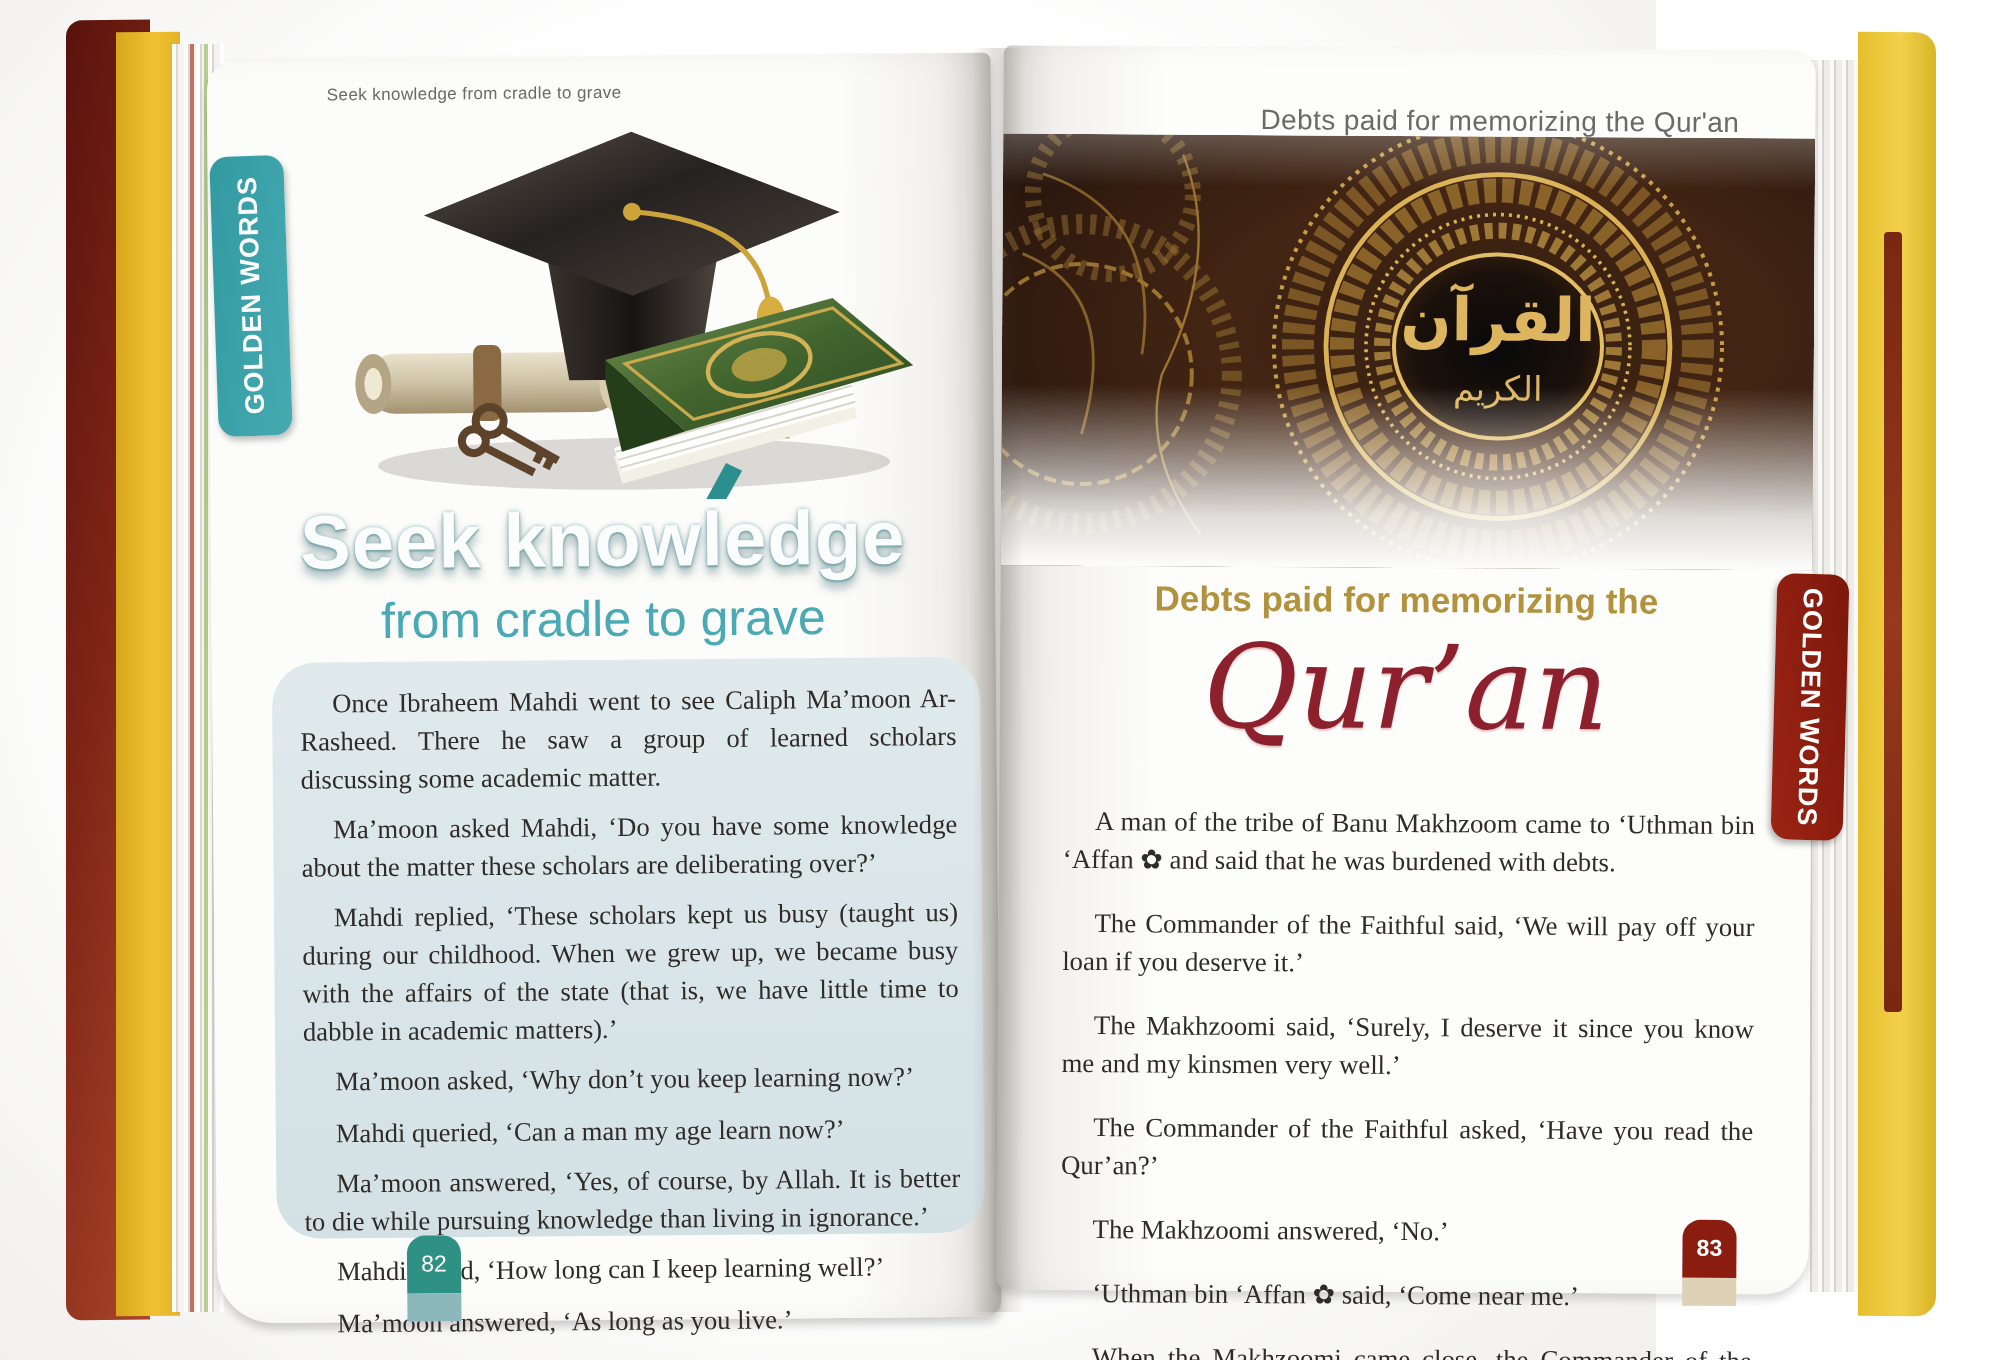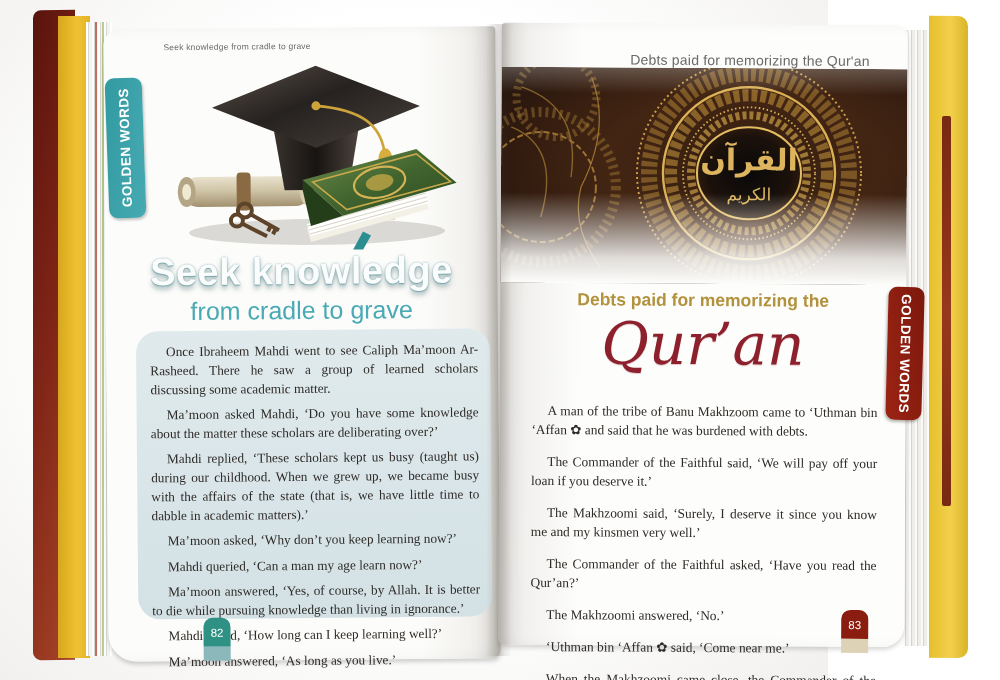--- a/index.html
+++ b/index.html
@@ -72,21 +72,21 @@
     font-family:"Liberation Serif", serif;font-size:13.3px;line-height:1.42;
     color:#2f2b28;text-align:justify;}
   .lp-body p{margin:0 0 6.5px 0;text-indent:16px;}
 
   .badge-group{position:absolute;width:27px;text-align:center;}
   .badge-group.lp{left:67px;bottom:0;margin-left:28px;}
   .badge-group.rp{left:343px;bottom:-6px;}
   .badge{height:29px;border-radius:9px 9px 0 0;color:#fff;font-size:11.5px;
     display:flex;align-items:center;justify-content:center;}
   .badge.teal{background:#2f9084;}
-  .badge.red{background:#8a1c10;}
+  .badge.red{background:#8a1c10;font-weight:bold;}
   .strip{height:14px;}
   .strip.teal{background:#8cb8bb;}
   .strip.beige{background:#ddd1b6;}
 
   
   .rp-header{position:absolute;top:28px;right:38px;font-size:14px;color:#6a6a6a;letter-spacing:.2px;}
   .rp-art{position:absolute;top:44px;left:0;width:100%;height:216px;overflow:hidden;}
   .rp-art svg{display:block;}
   .rp-art .fade{position:absolute;inset:0;
     background:linear-gradient(to bottom,rgba(253,253,251,.25) 0%,rgba(253,253,251,0) 12%,rgba(253,253,251,0) 58%,rgba(253,253,251,.85) 88%,#fdfdfb 100%);}

